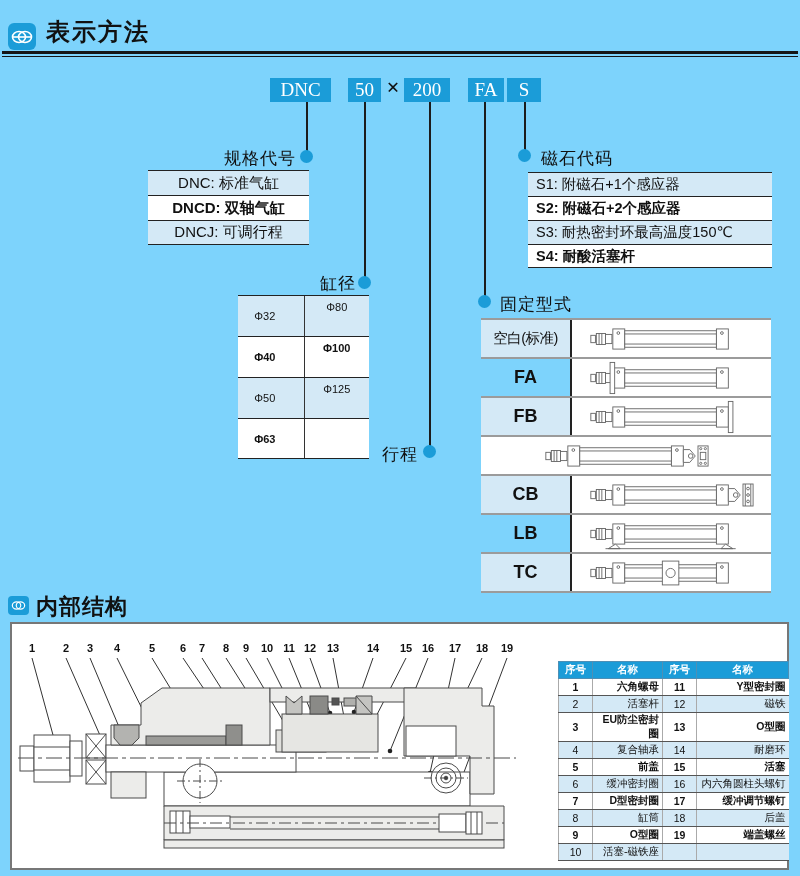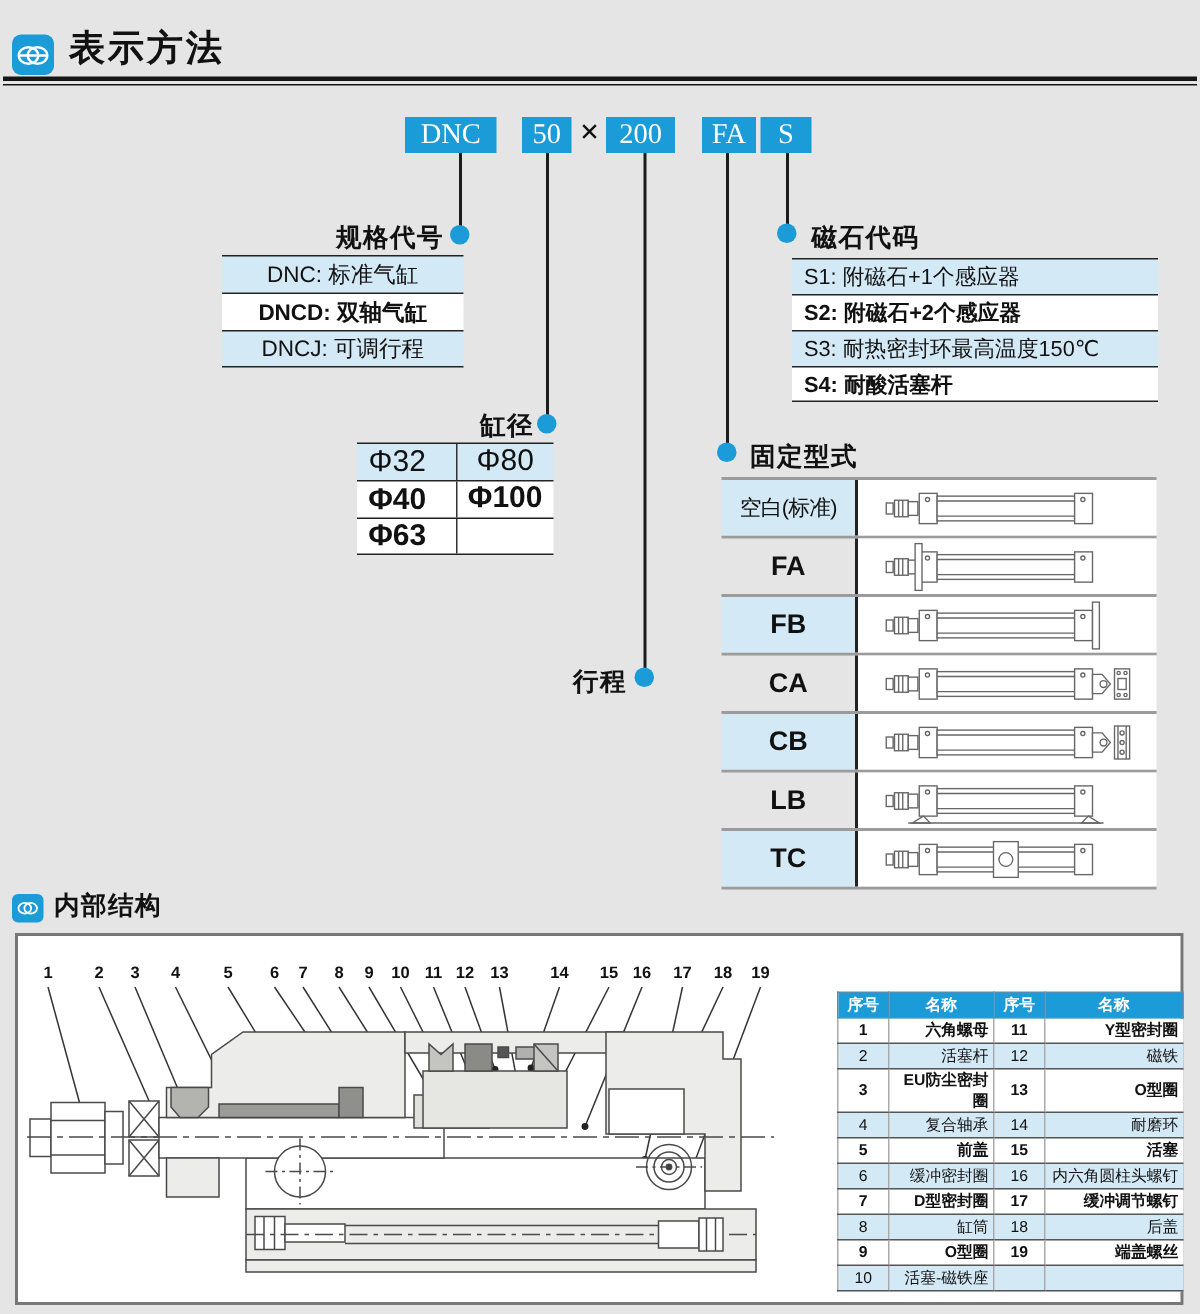--- a/index.html
+++ b/index.html
@@ -1,70 +1,70 @@
 <!DOCTYPE html>
 <html style="--accent: #1b9cd8; --rowblue: #d4e9f6;"><head>
 <meta charset="utf-8">
 <style>
   :root{ --accent:#1b9cd8; --rowblue:#d4e9f6; }
   *{margin:0;padding:0;box-sizing:border-box;}
   body{background:#fff;font-family:"Liberation Sans","DejaVu Sans",sans-serif;color:#111;}
-  #stage{position:relative;width:800px;height:876px;background:#e5e5e5;overflow:hidden;}
+  #stage{position:relative;width:800px;height:876px;background:#7dd3fc;overflow:hidden;}
 
   
   .hdr-icon{position:absolute;left:8px;top:23px;width:28px;height:27px;border-radius:6px;
     background:var(--accent);display:flex;align-items:center;justify-content:center;}
   .hdr-title{position:absolute;left:46px;top:16px;font-family:"Liberation Serif","DejaVu Serif",serif;
     font-size:24px;font-weight:bold;letter-spacing:2px;}
   .hdr-rule{position:absolute;left:2px;right:2px;top:51px;height:6px;
     border-top:3px solid #161616;border-bottom:1px solid #161616;}
 
   
   .mbox{position:absolute;top:78px;height:24px;background:var(--accent);color:#fff;
     font-family:"Liberation Serif","DejaVu Serif",serif;font-size:19px;line-height:24px;text-align:center;}
   .mtimes{position:absolute;top:75px;width:24px;height:26px;color:#111;font-weight:bold;
     font-size:23px;line-height:26px;text-align:center;font-family:"Liberation Serif","DejaVu Serif",serif;}
 
   
   .vline{position:absolute;width:2px;background:#1c1c1c;}
   .dot{position:absolute;width:13px;height:13px;border-radius:50%;background:var(--accent);}
 
   
-  .seclab{position:absolute;font-size:17px;font-weight:bold;letter-spacing:1px;}
+  .seclab{position:absolute;font-size:17px;font-weight:normal;letter-spacing:1px;}
 
   
   .codetab{position:absolute;}
   .codetab .crow{border-top:1.5px solid #222;display:flex;align-items:center;}
   .codetab .crow:last-child{border-bottom:1.5px solid #222;}
   .crow.blu{background:var(--rowblue);}
   .crow.wht{background:#fff;font-weight:bold;}
 
   .spec .crow{height:25px;font-size:15px;justify-content:center;}
   .mag  .crow{height:24px;font-size:14.5px;padding-left:8px;}
 
   
   .bore{position:absolute;left:238px;top:295px;width:131px;}
-  .bore .crow{height:25px;font-size:20px;gap:12px;}
+  .bore .crow{height:41px;font-size:11px;gap:12px;}
   .bore .c1{width:59px;text-align:center;}
   .bore .c2{width:72px;text-align:center;border-left:1.5px solid #333;height:100%;line-height:23px;}
 
   
   .mount{position:absolute;left:481px;top:318px;width:290px;border-top:2px solid #9b9b9b;}
   .mrow{display:flex;height:39px;border-bottom:2px solid #9b9b9b;text-align:right;}
   .mlabel{width:91px;border-right:2.5px solid #222;display:flex;align-items:center;justify-content:center;
     font-size:18px;font-weight:bold;}
   .mlabel.small{font-size:14.5px;font-weight:normal;letter-spacing:-.5px;}
   .mlabel.blu{background:var(--rowblue);}
   .mdiag{flex:1;display:flex;align-items:center;justify-content:center;background:#fff;}
 
   
   .sec2-icon{position:absolute;left:8px;top:596px;width:21px;height:19px;border-radius:4px;
     background:var(--accent);display:flex;align-items:center;justify-content:center;}
   .sec2-title{position:absolute;left:36px;top:592px;font-family:"Liberation Serif","DejaVu Serif",serif;
-    font-size:17px;font-weight:bold;letter-spacing:1px;}
+    font-size:22px;font-weight:bold;letter-spacing:1px;}
   .bigbox{position:absolute;left:10px;top:622px;width:779px;height:248px;border:2px solid #777;background:#fff;}
 
   
   .parts{position:absolute;left:558px;top:661px;width:230px;border-collapse:collapse;table-layout:fixed;
     font-size:10.5px;}
   .parts th{background:var(--accent);color:#fff;font-weight:bold;height:17px;border:1px solid #4e8fb5;}
   .parts td{height:17px;border-bottom:1px solid #555;border-left:1px solid #aaa;padding:0 3px;text-align:right;}
   .parts td.n{text-align:center;padding:0;}
   .parts tr.w td{background:#fff;font-weight:bold;}
   .parts tr.a td{background:var(--rowblue);}
@@ -140,20 +140,24 @@
 
   <div class="bore codetab">
     <div class="crow blu">
         <span class="c1">Φ32</span>
         <span class="c2">Φ80</span>
       </div>
     <div class="crow wht">
         <span class="c1">Φ40</span>
         <span class="c2">Φ100</span>
       </div>
+    <div class="crow blu">
+        <span class="c1">Φ50</span>
+        <span class="c2">Φ125</span>
+      </div>
     <div class="crow wht">
         <span class="c1">Φ63</span>
         <span class="c2"></span>
       </div>
   </div>
 
   <div class="codetab mag" style="left:528px;top:172px;width:244px;">
     <div class="crow blu">S1: 附磁石+1个感应器</div>
     <div class="crow wht">S2: 附磁石+2个感应器</div>
     <div class="crow blu">S3: 耐热密封环最高温度150℃</div>
@@ -181,21 +185,20 @@
     <div class="mrow">
       <div class="mlabel blu">FB</div>
       <div class="mdiag">
         <svg width="165" height="36" viewBox="0 0 180 36">
             <use href="#cylbase"></use>
             <rect x="152" y="1" width="5" height="34" fill="#fff" stroke="#666"></rect>
           </svg>
       </div>
     </div>
     <div class="mrow">
-      <div class="mlabel">CA</div>
       <div class="mdiag">
         <svg width="165" height="36" viewBox="0 0 180 36">
             <use href="#cylbase"></use>
           <path d="M152,11 h7 l6,7 -6,7 h-7 z" fill="#fff" stroke="#666"></path>
             <circle cx="160" cy="18" r="2.5" fill="none" stroke="#666"></circle>
           <rect x="168" y="7" width="11" height="22" fill="#fff" stroke="#666"></rect>
           <circle cx="171" cy="10" r="1.2" stroke="#666" fill="none"></circle>
             <circle cx="176" cy="10" r="1.2" stroke="#666" fill="none"></circle>
           <circle cx="171" cy="26" r="1.2" stroke="#666" fill="none"></circle>
             <circle cx="176" cy="26" r="1.2" stroke="#666" fill="none"></circle>

